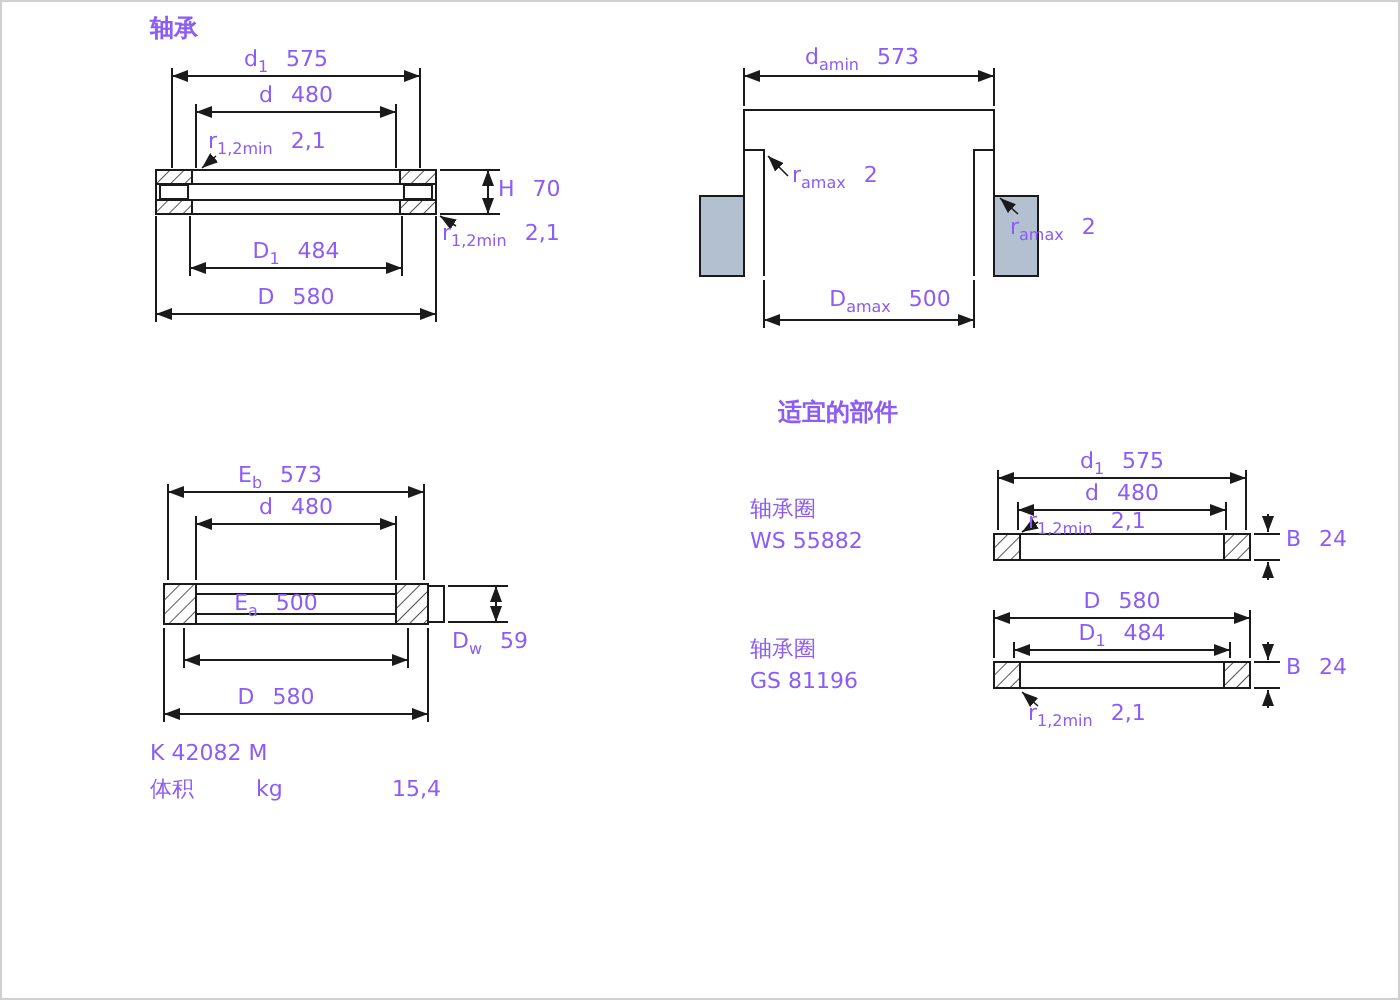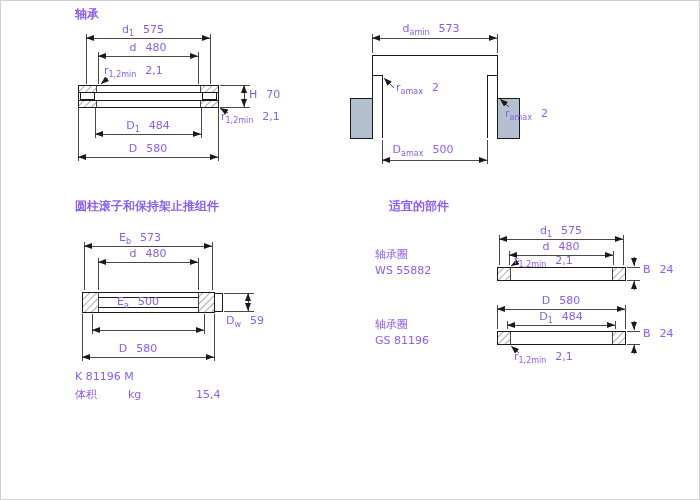--- a/index.html
+++ b/index.html
@@ -182,29 +182,28 @@
   <span class="lbl c" style="left:148px;top:42px"><span>d</span><sub></sub><span class="val">480</span></span>
   <span class="lbl" style="left:104px;top:65px"><span>r</span><sub>1,2min</sub><span class="val">2,1</span></span>
   <span class="lbl" style="left:249px;top:89px"><span>H</span><sub></sub><span class="val">70</span></span>
   <span class="lbl" style="left:221px;top:111px"><span>r</span><sub>1,2min</sub><span class="val">2,1</span></span>
   <span class="lbl c" style="left:148px;top:120px"><span>D</span><sub>1</sub><span class="val">484</span></span>
   <span class="lbl c" style="left:148px;top:143px"><span>D</span><sub></sub><span class="val">580</span></span>
 
   <span class="lbl c" style="left:431px;top:23px"><span>d</span><sub>amin</sub><span class="val">573</span></span>
   <span class="lbl" style="left:396px;top:82px"><span>r</span><sub>amax</sub><span class="val">2</span></span>
   <span class="lbl" style="left:505px;top:108px"><span>r</span><sub>amax</sub><span class="val">2</span></span>
-  <span class="lbl c" style="left:423px;top:144px"><span>D</span><sub>amax</sub><span class="val">500</span></span>
-
-  <span class="lbl ttl" style="left:75px;top:200px">圆柱滚子和保持架止推组件</span>
+  <span class="lbl c" style="left:445px;top:144px"><span>D</span><sub>amax</sub><span class="val">500</span></span>
+
   <span class="lbl c" style="left:140px;top:232px"><span>E</span><sub>b</sub><span class="val">573</span></span>
   <span class="lbl c" style="left:148px;top:248px"><span>d</span><sub></sub><span class="val">480</span></span>
   <span class="lbl c" style="left:138px;top:296px"><span>E</span><sub>a</sub><span class="val">500</span></span>
   <span class="lbl c" style="left:138px;top:343px"><span>D</span><sub></sub><span class="val">580</span></span>
   <span class="lbl" style="left:226px;top:315px"><span>D</span><sub>w</sub><span class="val">59</span></span>
-  <span class="lbl" style="left:75px;top:371px">K 81196 M</span>
+  <span class="lbl" style="left:75px;top:371px">K 42082 M</span>
   <span class="lbl" style="left:75px;top:389px">体积</span>
   <span class="lbl" style="left:128px;top:389px">kg</span>
   <span class="lbl" style="left:196px;top:389px">15,4</span>
 
   <span class="lbl ttl" style="left:389px;top:200px">适宜的部件</span>
   <span class="lbl" style="left:375px;top:249px">轴承圈</span>
   <span class="lbl" style="left:375px;top:265px">WS 55882</span>
   <span class="lbl c" style="left:561px;top:225px"><span>d</span><sub>1</sub><span class="val">575</span></span>
   <span class="lbl c" style="left:561px;top:241px"><span>d</span><sub></sub><span class="val">480</span></span>
   <span class="lbl" style="left:514px;top:255px"><span>r</span><sub>1,2min</sub><span class="val">2,1</span></span>

